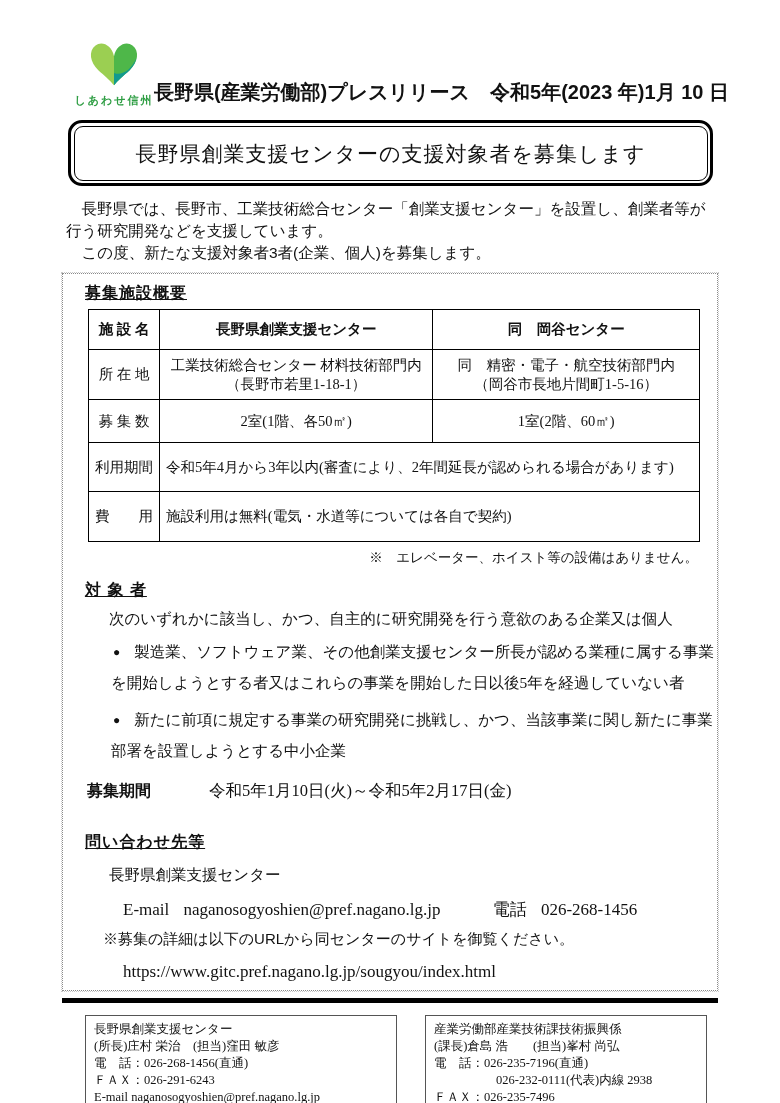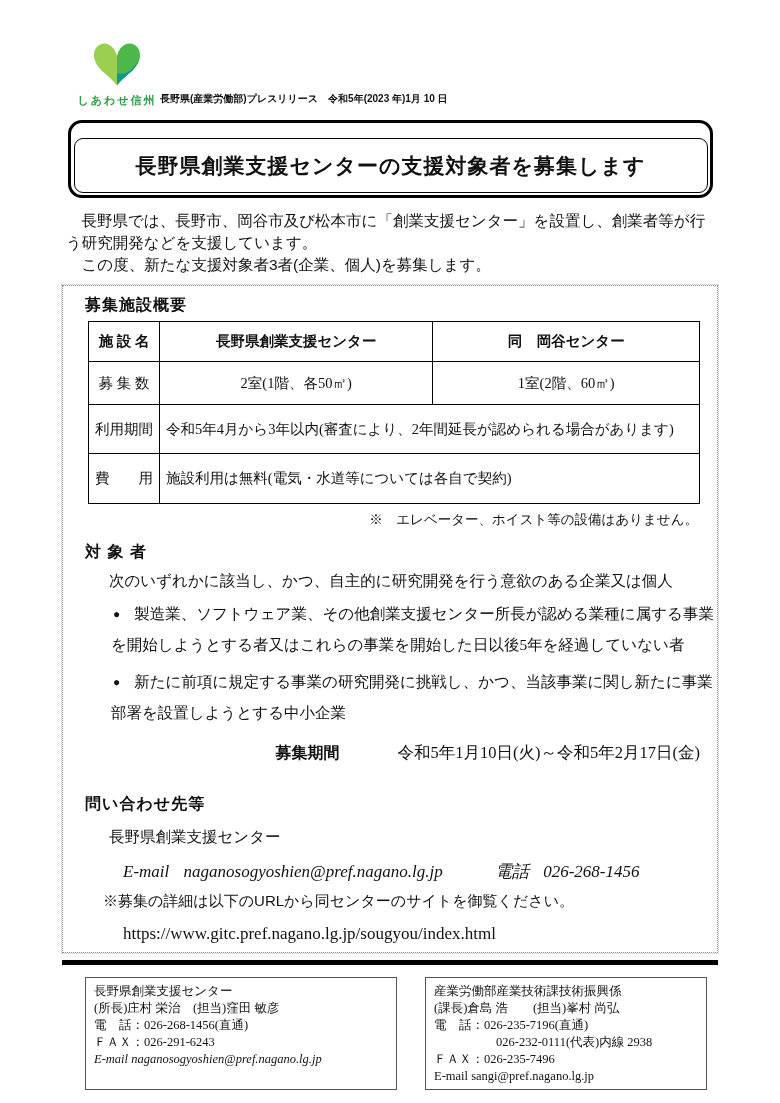--- a/index.html
+++ b/index.html
@@ -7,76 +7,76 @@
   body {
     width:780px; height:1103px; position:relative;
     font-family:"Liberation Sans", sans-serif;
     color:#111; overflow:hidden;
   }
   
   .header { display:flex; align-items:flex-end; padding:36px 51px 0 74px; }
   .logo-block { width:86px; text-align:center; }
   .logo-block svg { display:block; margin:0 auto; }
   .logo-caption { font-size:11px; font-weight:bold; color:#2f9e44; letter-spacing:2px; white-space:nowrap; margin-top:1px; }
-  .press-line { flex:1; text-align:left; font-weight:bold; font-size:10px; padding-bottom:2px; white-space:nowrap; }
+  .press-line { flex:1; text-align:left; font-weight:bold; font-size:20px; padding-bottom:2px; white-space:nowrap; }
   
   .title-outer {
     margin:12px 67px 0 68px; border:3px solid #000; border-radius:14px; padding:2.5px;
   }
   .title-inner {
     border:1.5px solid #000; border-radius:9px; text-align:center;
-    font-size:21px; font-weight:bold; letter-spacing:1px; padding:13px 10px 12px;margin-top:12px;
+    font-size:21px; font-weight:normal; letter-spacing:1px; padding:13px 10px 12px;
   }
   
   .intro { margin:12px 64px 0 66px; font-size:15.5px; line-height:1.43; }
   .intro p { text-indent:1em; }
   
   .main-box {
     margin:9px 62px 0 62px; border:1px dotted #8a8a8a; outline:1px dotted #c9c9c9;
     padding:9px 17px 8px 22px;
   }
-  .sec-heading { font-size:16px; font-weight:bold; letter-spacing:1px; }
+  .sec-heading { font-size:16px; font-weight:bold; letter-spacing:1px;text-decoration:underline; }
   
   table.fac { border-collapse:collapse; margin:5px 0 0 3px; table-layout:fixed;
     font-family:"Liberation Serif", serif; font-size:14.5px; }
   table.fac td { border:1.2px solid #000; padding:2px 6px; }
   td.lbl { width:64px; text-align:center; padding:2px 3px; white-space:nowrap; }
   td.c1 { width:279px; text-align:center; }
   td.c2 { width:272px; text-align:center; }
   td.span2 { text-align:left; padding-left:14px; }
   tr.r1 td { height:40px;font-weight:bold; } tr.r2 td { height:50px; } tr.r3 td { height:43px; }
   tr.r4 td { height:49px; } tr.r5 td { height:50px; }
   .tbl-note { text-align:right; font-size:13.5px; margin:7px 2px 0 0; }
   
   .target-heading { margin-top:13px; }
   .target-lead { font-family:"Liberation Serif", serif; font-size:15.5px; margin:8px 0 0 24px; }
   .bullet { font-family:"Liberation Serif", serif; font-size:15.5px; line-height:2.0;
     margin:6px 0 0 26px; width:610px; }
   .bullet .mark { font-size:12px; vertical-align:1px; padding:0 14px 0 2px; }
   
-  .period-row { display:flex; margin:14px 0 0 2px; align-items:baseline;justify-content:flex-end; }
+  .period-row { display:flex; margin:14px 0 0 2px; align-items:baseline; }
   .period-label { font-weight:bold; font-size:16px; }
   .period-value { font-family:"Liberation Serif", serif; font-size:16.5px; margin-left:58px; }
   
   .contact-heading { margin-top:30px; }
   .contact-org { font-size:15.5px; margin:12px 0 0 24px; }
   .email-row { font-family:"Liberation Serif", serif; font-size:17px; margin:12px 0 0 38px; }
   .email-row .tel-label { margin-left:48px; }
   .email-row .tel-value { margin-left:10px; }
   .url-note { font-size:15px; margin:9px 0 0 18px; }
   .url-line { font-family:"Liberation Serif", serif; font-size:17px; margin:13px 0 0 38px; }
   
   .thick-rule { margin:7px 62px 0 62px; height:4.5px; background:#000; }
   .footer { display:flex; margin-top:12px; padding-left:85px; }
   .f-box { border:1.2px solid #555; font-family:"Liberation Serif", serif;
     font-size:12.5px; line-height:1.36; padding:5px 8px 4px 8px; }
   .f-box-left { width:312px; }
   .f-box-right { width:282px; margin-left:28px; }
   .f-indent { padding-left:62px; }
-  .nowrap { white-space:nowrap;font-style:italic; }
+  .nowrap { white-space:nowrap; }
 </style>
 </head>
 <body>
 
 <div class="header">
   <div class="logo-block">
     <svg viewBox="0 0 100 100" width="60" height="56" aria-hidden="true">
       <path d="M50 36 C46 16 28 8 17 17 C4 27 7 47 22 61 C32 70 44 80 50 88 Z" fill="#9bcf52"></path>
       <path d="M50 36 C54 16 72 8 83 17 C96 27 93 47 78 61 C68 70 56 80 50 88 Z" fill="#4eb749"></path>
       <path d="M50 88 C56 80 68 70 78 61 C85 54 89 46 90 39 C82 60 64 72 50 66 Z" fill="#129a8f"></path>
@@ -84,34 +84,45 @@
     <div class="logo-caption">しあわせ信州</div>
   </div>
   <div class="press-line">長野県(産業労働部)プレスリリース　令和5年(2023 年)1月 10 日</div>
 </div>
 
 <div class="title-outer">
   <div class="title-inner">長野県創業支援センターの支援対象者を募集します</div>
 </div>
 
 <div class="intro">
-  <p>長野県では、長野市、岡谷市及び松本市に「創業支援センター」を設置し、創業者等が行う研究開発などを支援しています。</p>
+  <p>長野県では、長野市、工業技術総合センター「創業支援センター」を設置し、創業者等が行う研究開発などを支援しています。</p>
   <p>この度、新たな支援対象者3者(企業、個人)を募集します。</p>
 </div>
 
 <div class="main-box">
 
   <div class="sec-heading">募集施設概要</div>
 
   <table class="fac">
     <tbody>
         <tr class="r1">
       <td class="lbl">施 設 名</td>
       <td class="c1">長野県創業支援センター</td>
       <td class="c2">同　岡谷センター</td>
+    </tr>
+    <tr class="r2">
+      <td class="lbl">所 在 地</td>
+      <td class="c1">
+        <div>工業技術総合センター 材料技術部門内</div>
+        <div>（長野市若里1-18-1）</div>
+      </td>
+      <td class="c2">
+        <div>同　精密・電子・航空技術部門内</div>
+        <div>（岡谷市長地片間町1-5-16）</div>
+      </td>
     </tr>
     <tr class="r3">
       <td class="lbl">募 集 数</td>
       <td class="c1">2室(1階、各50㎡)</td>
       <td class="c2">1室(2階、60㎡)</td>
     </tr>
     <tr class="r4">
       <td class="lbl">利用期間</td>
       <td class="span2" colspan="2">令和5年4月から3年以内(審査により、2年間延長が認められる場合があります)</td>
     </tr>

